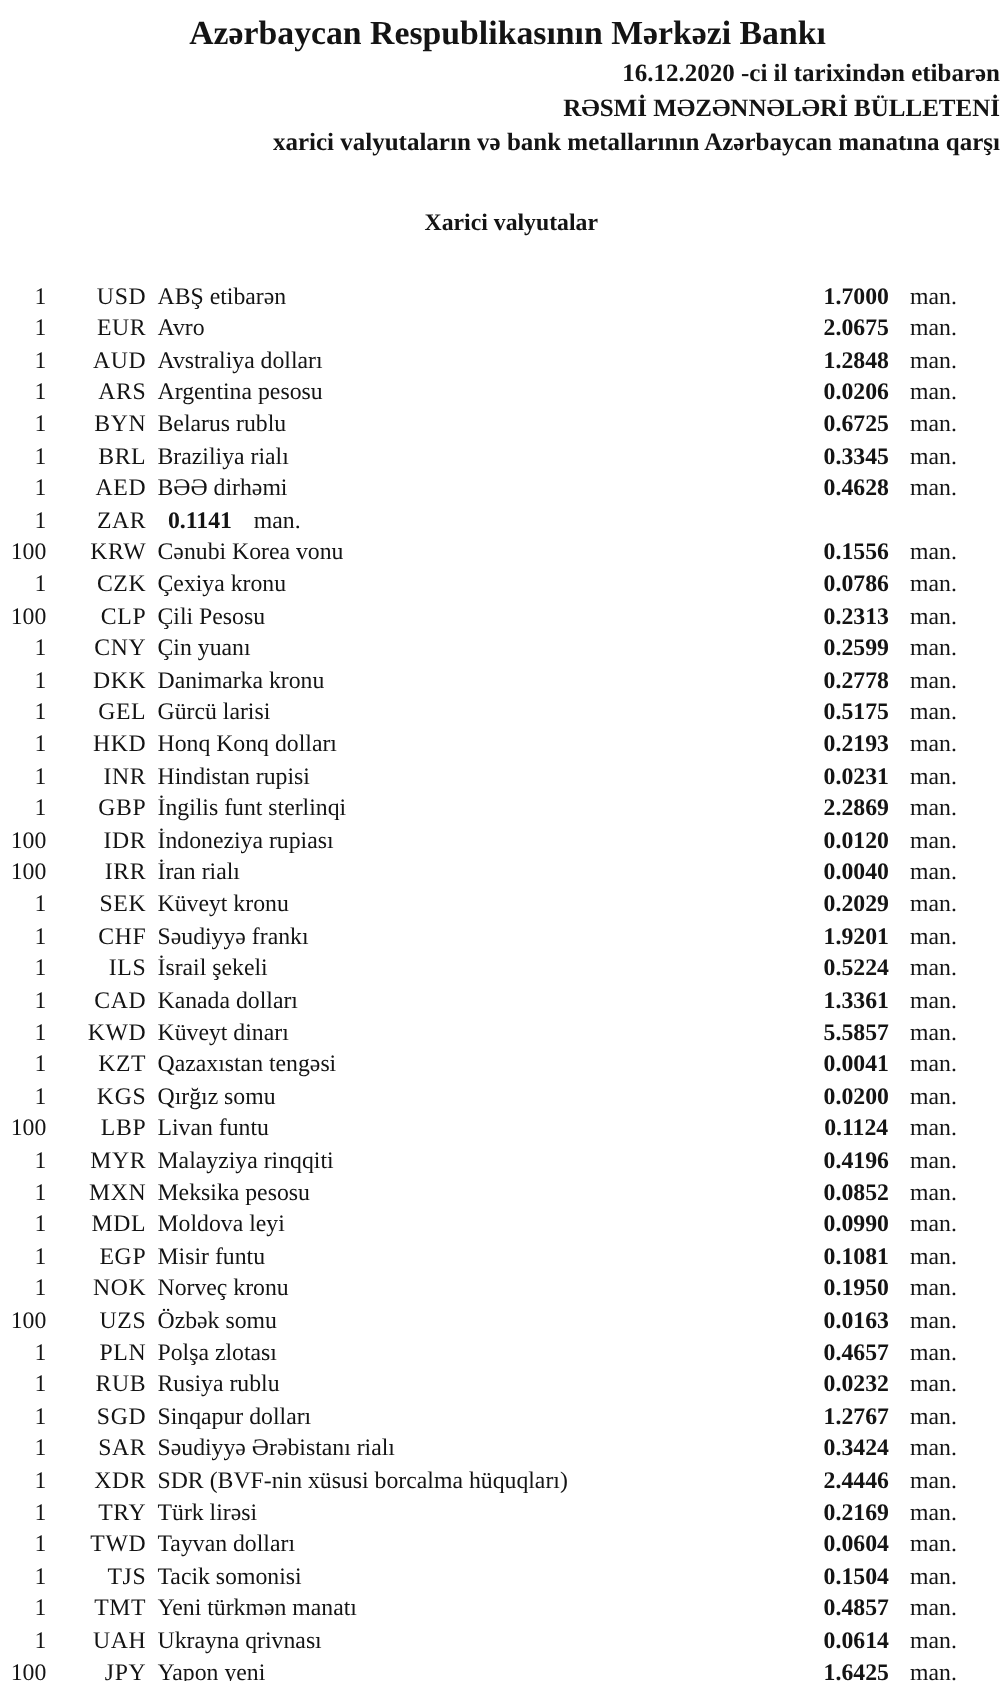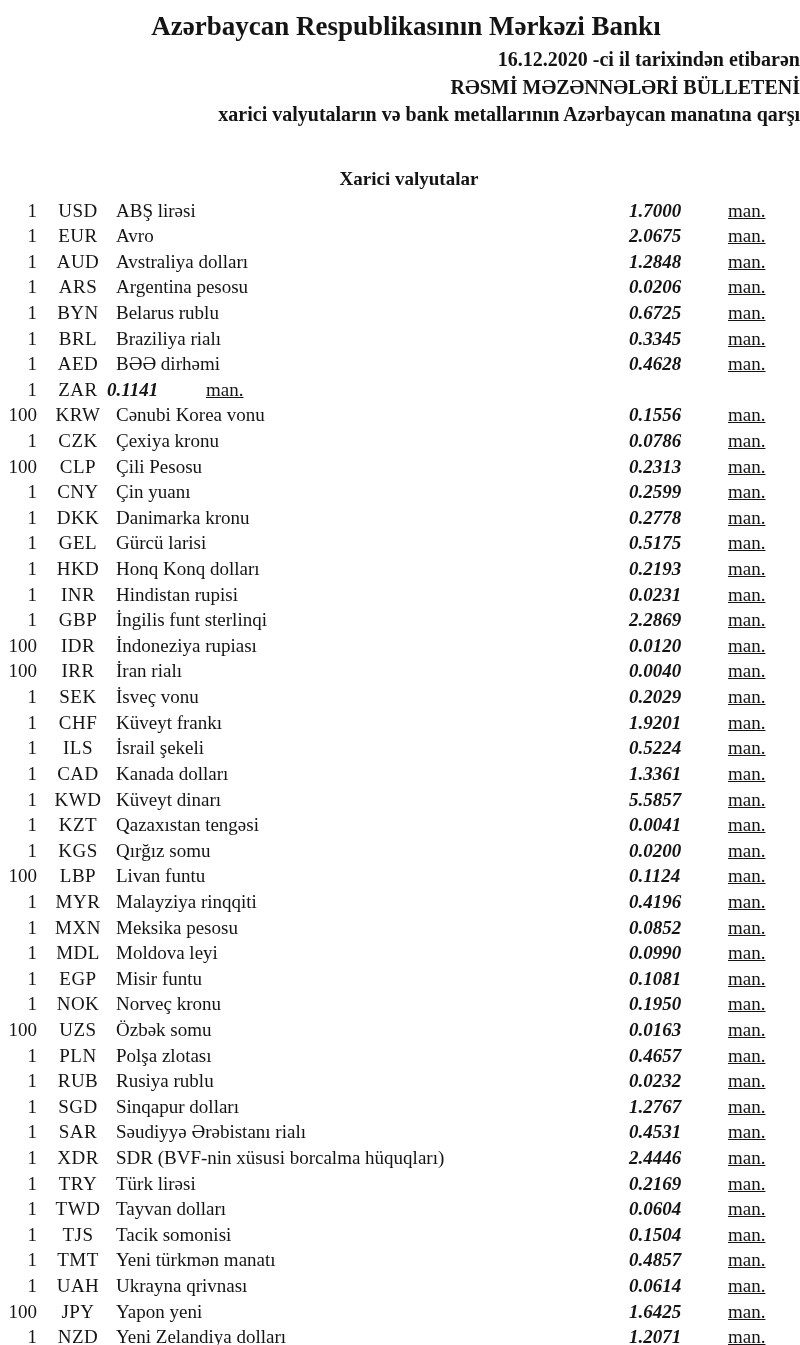--- a/index.html
+++ b/index.html
@@ -59,63 +59,61 @@
     font-size: 19px;
     white-space: nowrap;
   }
   .col-qty {
     width: 37px;
     text-align: right;
     flex: none;
   }
   .col-code {
     width: 58px;
-    margin-left: 12px;
-    text-align: center;
+    margin-left: 22px;
+    text-align: right;
     flex: none;
     letter-spacing: 0.5px;
   }
   .col-name {
     flex: 1;
     margin-left: 9px;
     overflow: hidden;
   }
   .col-rate {
     width: 86px;
-    text-align: left;
+    text-align: center;
     flex: none;
     font-weight: 700;
-    font-style: italic;
+    margin-top: 27px;
   }
   .col-man {
     width: 46px;
-    margin-left: 13px;
     flex: none;
-    text-decoration: underline;
   }
 </style>
 </head>
 <body>
 
 <div class="page">
 
   <div class="header">
     <div class="doc-title">Azərbaycan Respublikasının Mərkəzi Bankı</div>
     <div class="header-line">16.12.2020 -ci il tarixindən etibarən</div>
     <div class="header-line">RƏSMİ MƏZƏNNƏLƏRİ BÜLLETENİ</div>
     <div class="header-line">xarici valyutaların və bank metallarının Azərbaycan manatına qarşı</div>
   </div>
 
   <div class="section-title">Xarici valyutalar</div>
 
   <div class="rates-table">
       <div class="rate-row">
     <span class="col-qty">1</span>
     <span class="col-code">USD</span>
-    <span class="col-name">ABŞ lirəsi</span>
+    <span class="col-name">ABŞ etibarən</span>
     <span class="col-rate">1.7000</span>
     <span class="col-man">man.</span>
   </div>
       <div class="rate-row">
     <span class="col-qty">1</span>
     <span class="col-code">EUR</span>
     <span class="col-name">Avro</span>
     <span class="col-rate">2.0675</span>
     <span class="col-man">man.</span>
   </div>
@@ -233,28 +231,28 @@
       <div class="rate-row">
     <span class="col-qty">100</span>
     <span class="col-code">IRR</span>
     <span class="col-name">İran rialı</span>
     <span class="col-rate">0.0040</span>
     <span class="col-man">man.</span>
   </div>
       <div class="rate-row">
     <span class="col-qty">1</span>
     <span class="col-code">SEK</span>
-    <span class="col-name">İsveç vonu</span>
+    <span class="col-name">Küveyt kronu</span>
     <span class="col-rate">0.2029</span>
     <span class="col-man">man.</span>
   </div>
       <div class="rate-row">
     <span class="col-qty">1</span>
     <span class="col-code">CHF</span>
-    <span class="col-name">Küveyt frankı</span>
+    <span class="col-name">Səudiyyə frankı</span>
     <span class="col-rate">1.9201</span>
     <span class="col-man">man.</span>
   </div>
       <div class="rate-row">
     <span class="col-qty">1</span>
     <span class="col-code">ILS</span>
     <span class="col-name">İsrail şekeli</span>
     <span class="col-rate">0.5224</span>
     <span class="col-man">man.</span>
   </div>
@@ -353,21 +351,21 @@
     <span class="col-qty">1</span>
     <span class="col-code">SGD</span>
     <span class="col-name">Sinqapur dolları</span>
     <span class="col-rate">1.2767</span>
     <span class="col-man">man.</span>
   </div>
       <div class="rate-row">
     <span class="col-qty">1</span>
     <span class="col-code">SAR</span>
     <span class="col-name">Səudiyyə Ərəbistanı rialı</span>
-    <span class="col-rate">0.4531</span>
+    <span class="col-rate">0.3424</span>
     <span class="col-man">man.</span>
   </div>
       <div class="rate-row">
     <span class="col-qty">1</span>
     <span class="col-code">XDR</span>
     <span class="col-name">SDR (BVF-nin xüsusi borcalma hüquqları)</span>
     <span class="col-rate">2.4446</span>
     <span class="col-man">man.</span>
   </div>
       <div class="rate-row">

